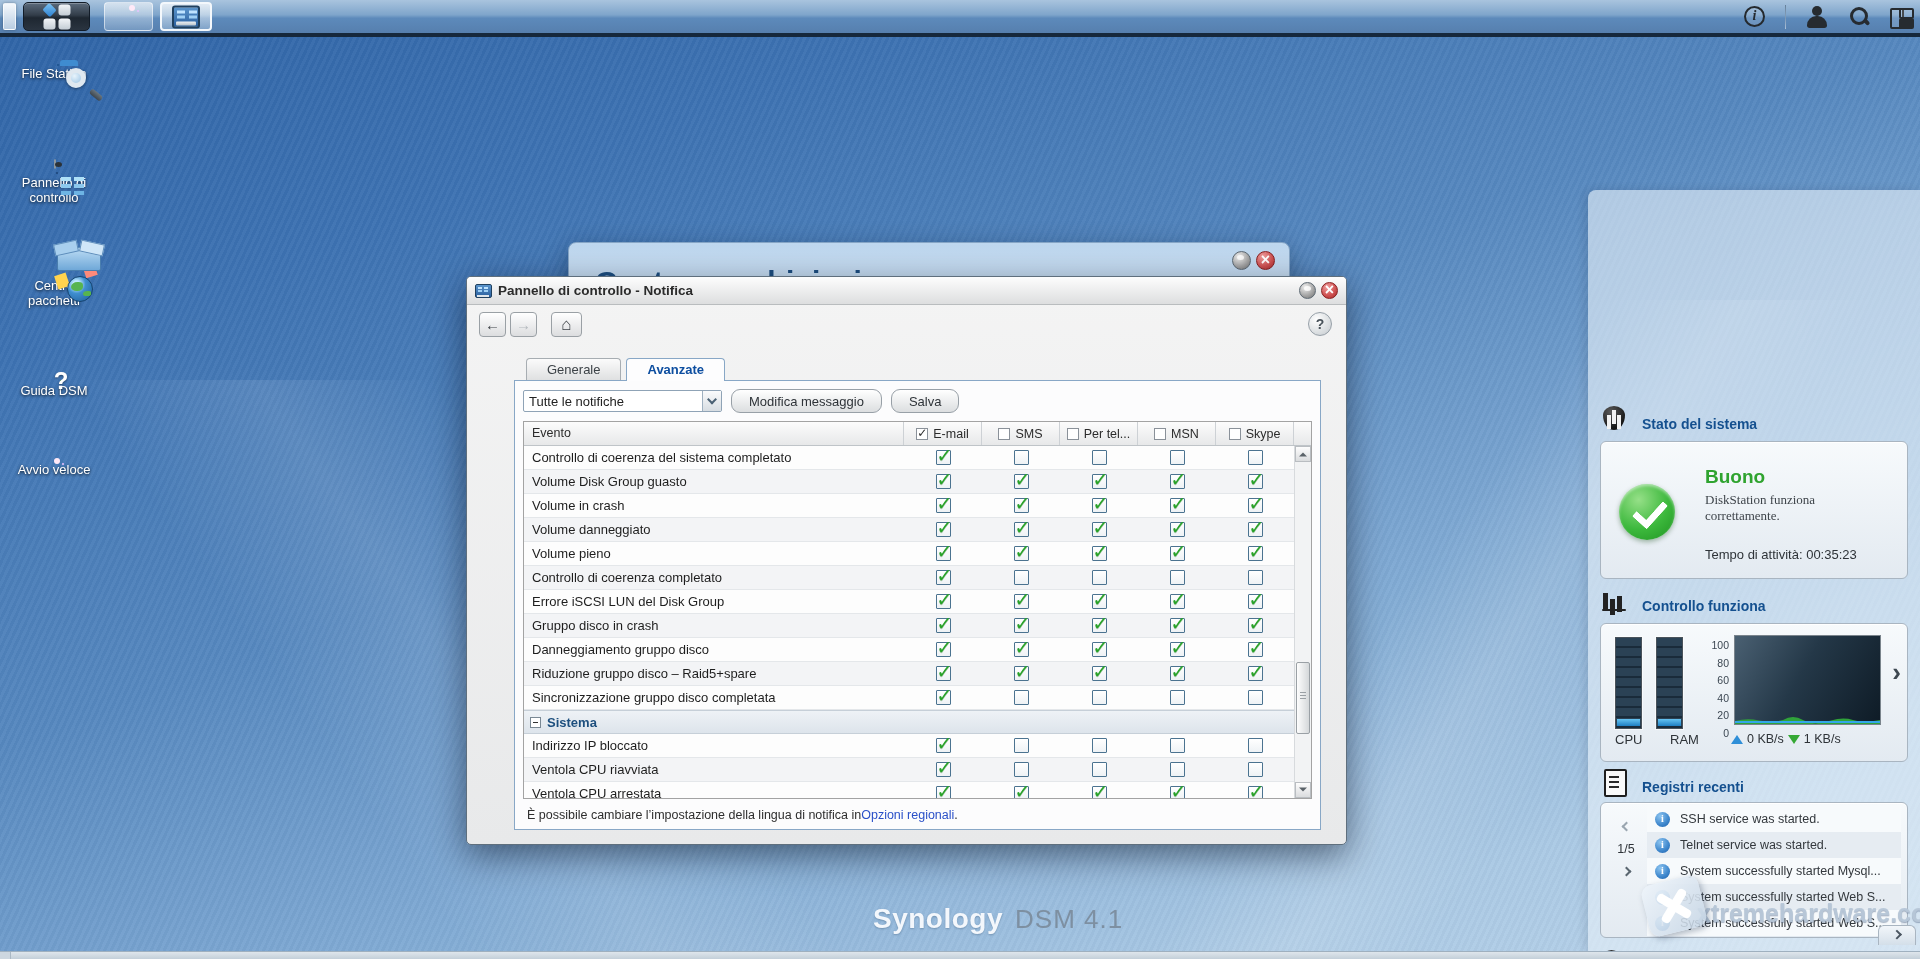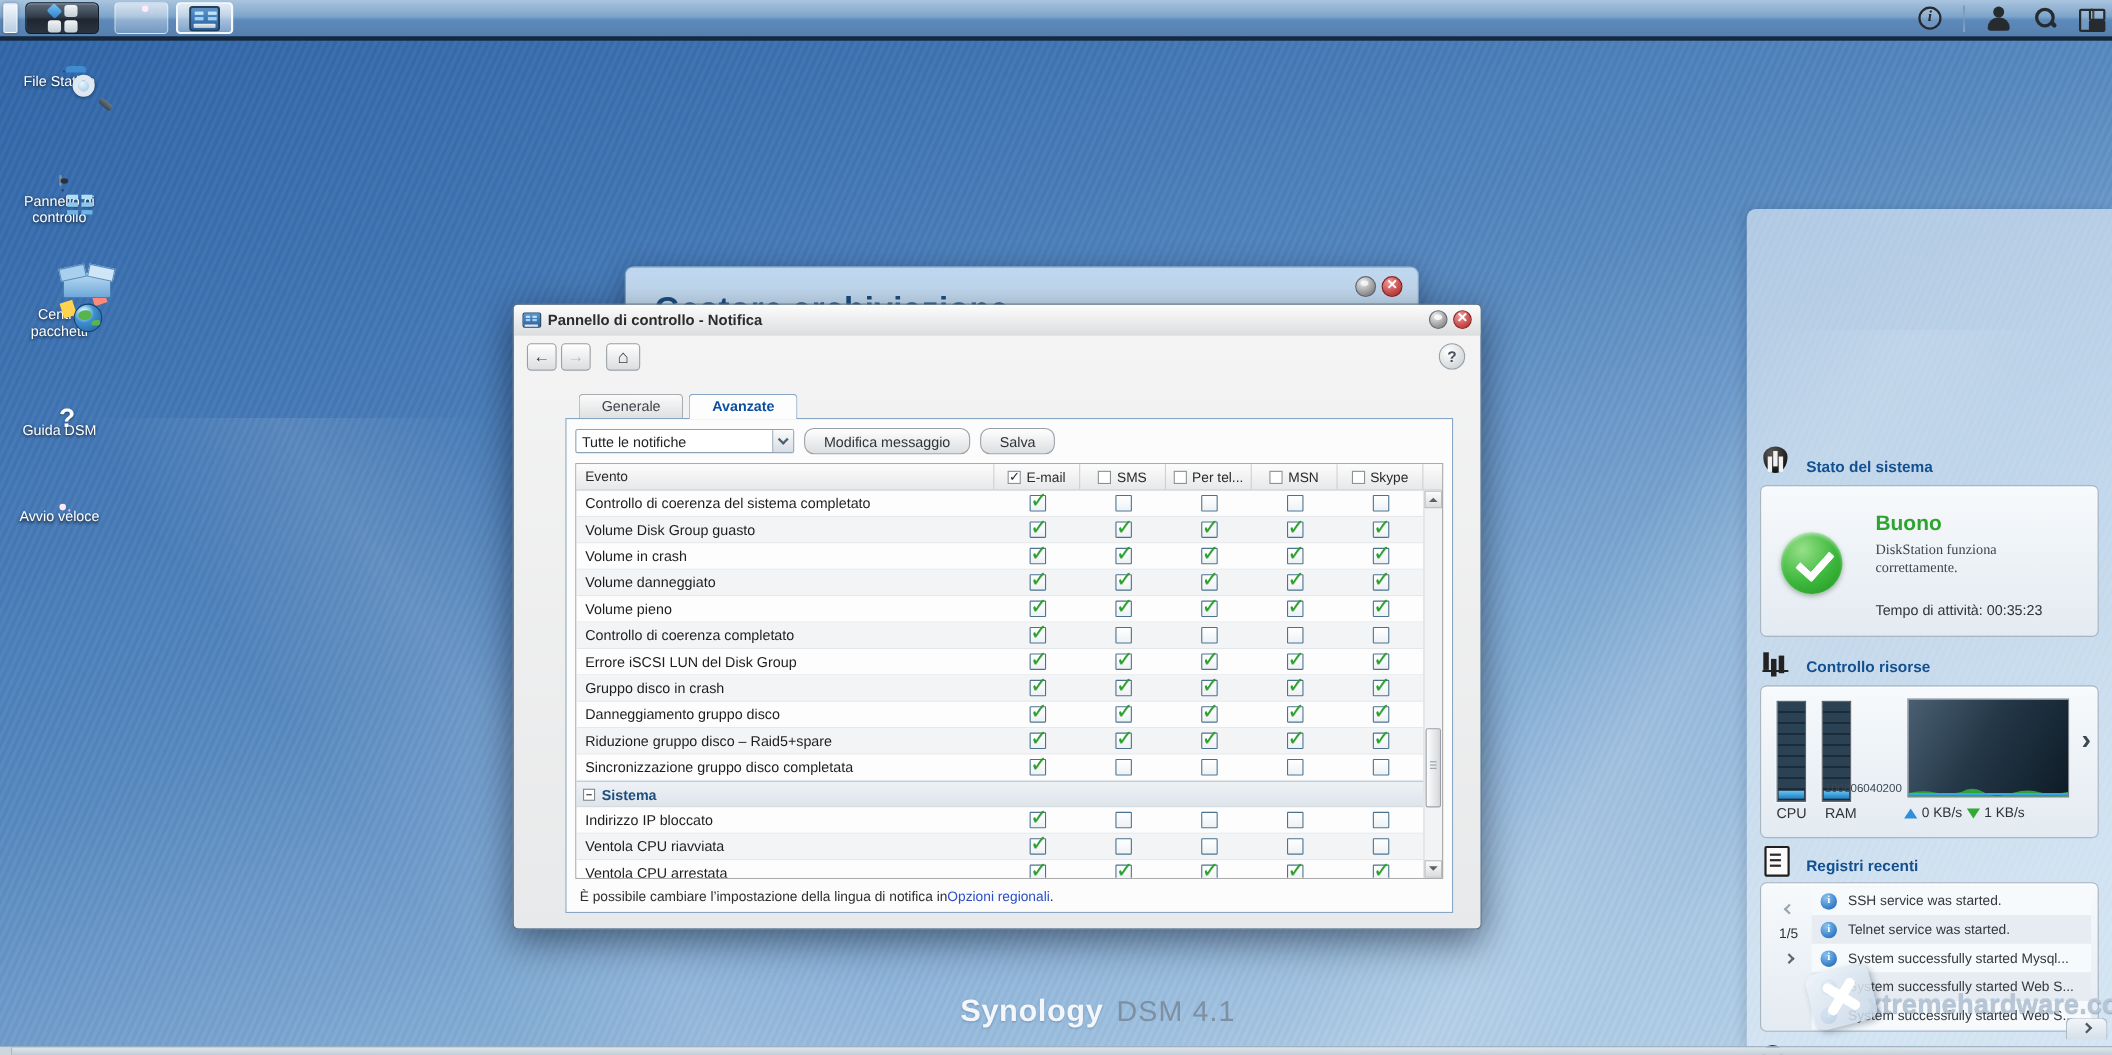--- a/index.html
+++ b/index.html
@@ -203,22 +203,22 @@
   .status-good { position:absolute; left:104px; top:24px; font-size:19px; font-weight:bold; color:#2fa32f; }
   .status-desc { position:absolute; left:104px; top:50px; font-size:13px; color:#3e444a; line-height:16px; width:170px;font-family:Liberation Serif, serif; }
   .status-uptime { position:absolute; left:104px; top:105px; font-size:13px; color:#2e3338; }
 
   
   .gauge { position:absolute; top:13px; width:27px; height:92px; border:1px solid #49525a; outline:1px solid rgba(255,255,255,.6);
     background:repeating-linear-gradient(180deg, #2b4255 0 8px, #1a2b3a 8px 10px); }
   .gauge::after { content:""; position:absolute; left:1px; right:1px; bottom:2px; height:7px; background:linear-gradient(#66c4f2,#1f7fc2); }
   .gauge.cpu { left:14px; } .gauge.ram { left:55px; }
   .glabel { position:absolute; top:108px; font-size:13px; color:#2e3338; width:27px; text-align:center; }
-  .glabel.cpu { left:14px; } .glabel.ram { left:58px; }
-  .gticks { position:absolute; left:102px; top:0; width:26px; height:98px; display:flex; justify-content:flex-end; align-items:flex-end; }
+  .glabel.cpu { left:14px; } .glabel.ram { left:69px; }
+  .gticks { position:absolute; left:102px; top:16px; width:26px; height:98px; display:flex; flex-direction:column; justify-content:space-between; align-items:flex-end; }
   .gticks span { font-size:10.5px; color:#3c4752; line-height:10px; }
   .plot { position:absolute; left:133px; top:11px; width:147px; height:90px; border:1px solid #7a848c;
     background:linear-gradient(300deg, #0e1b26 0%, #243848 55%, #4a6072 100%); }
   .plot svg { position:absolute; left:0; bottom:0; }
   .plot-arrow { position:absolute; right:6px; top:38px; font-size:26px; font-weight:bold; color:#3e4851; cursor:pointer; line-height:20px; }
   .net-row { position:absolute; left:130px; top:108px; display:flex; align-items:center; gap:4px; font-size:12.5px; color:#2e3338; }
   .tri-up { width:0; height:0; border:6px solid transparent; border-bottom:9px solid #2f8fd8; margin-top:-6px; }
   .tri-down { width:0; height:0; border:6px solid transparent; border-top:9px solid #35a835; margin-bottom:-6px; }
 
   
@@ -656,21 +656,21 @@
       </div>
     <div class="wbox" style="top:251px; height:138px;">
       <span class="status-circle"></span>
       <div class="status-good">Buono</div>
       <div class="status-desc">DiskStation funziona correttamente.</div>
       <div class="status-uptime">Tempo di attività: 00:35:23</div>
     </div>
 
     <div class="whead" style="top:394px">
         <span class="wic bars-ic"></span>
-        <span class="wtitle">Controllo risorse</span>
+        <span class="wtitle">Controllo funziona</span>
       </div>
     <div class="wbox" style="top:433px; height:139px;">
       <span class="gauge cpu"></span>
       <span class="gauge ram"></span>
       <div class="glabel cpu">CPU</div>
       <div class="glabel ram">RAM</div>
       <div class="gticks" id="graph-ticks">
           <span class="">100</span>
           <span class="">80</span>
           <span class="">60</span>

